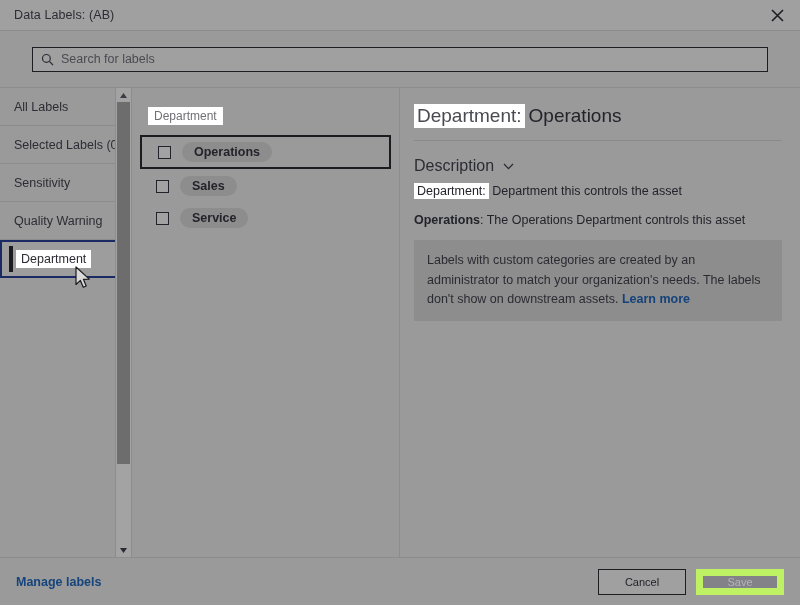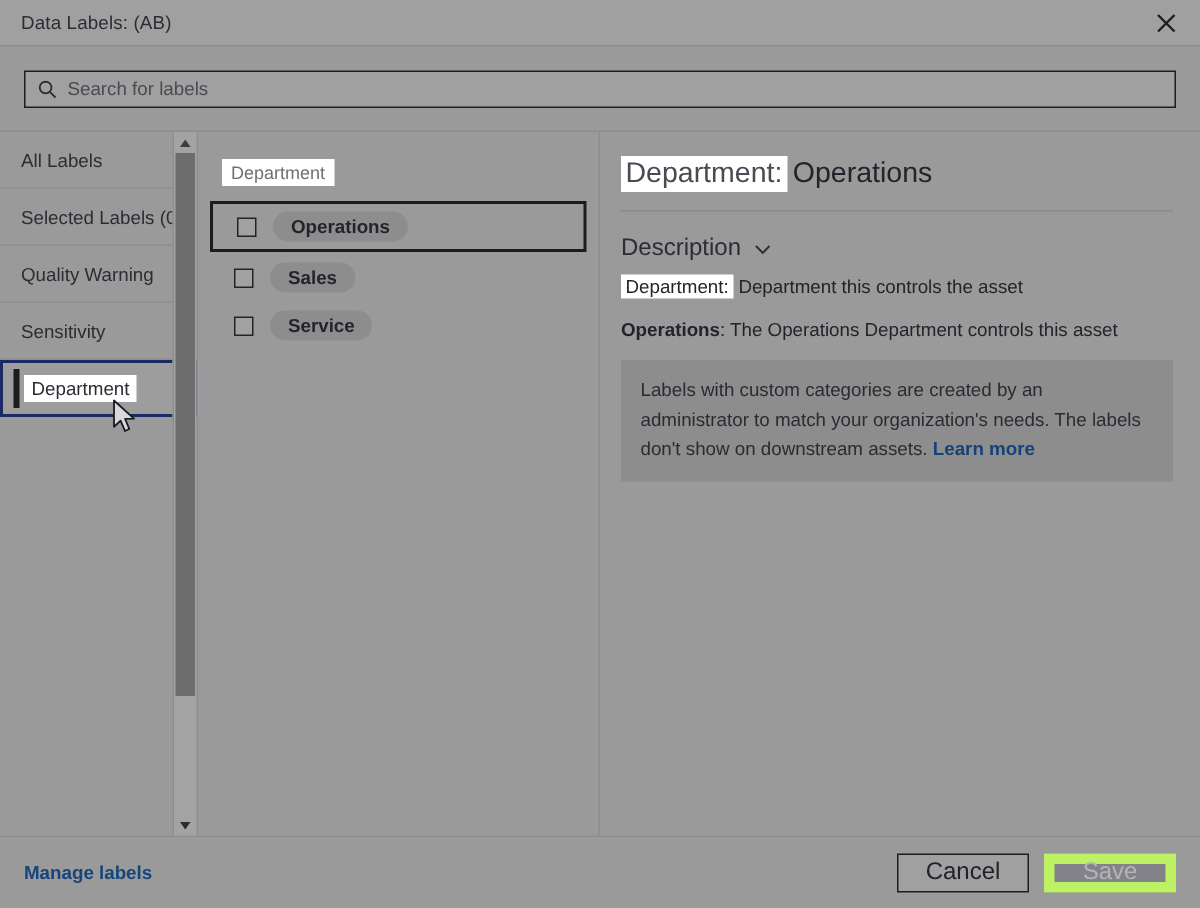--- a/index.html
+++ b/index.html
@@ -52,21 +52,21 @@
   }
   #close-btn svg { display: block; }
 
   
   #search-row {
     height: 56px;
     min-height: 56px;
     background: #9a9a9a;
     display: flex;
     align-items: center;
-    padding: 0 16px;
+    padding: 0 32px;
     box-sizing: border-box;
   }
   #search-box {
     flex: 1;
     height: 25px;
     background: #a0a0a0;
     border: 1px solid #1d1d22;
     display: flex;
     align-items: center;
     padding: 0 8px;
@@ -296,21 +296,21 @@
     color: #16447c;
     font-weight: 700;
     font-size: 12.5px;
     text-decoration: none;
     cursor: pointer;
   }
   #footer-spacer { flex: 1; }
   .btn {
     height: 26px;
     min-width: 88px;
-    font-size: 16px;
+    font-size: 11px;
     font-family: "Liberation Sans", sans-serif;
     display: flex;
     align-items: center;
     justify-content: center;
     box-sizing: border-box;
     cursor: pointer;
   }
   #cancel-btn {
     background: #a0a0a0;
     border: 1.5px solid #1d1d22;
@@ -362,24 +362,24 @@
 
     <div id="cat-col">
 
       <div class="cat-item">
         <span class="cat-label">All Labels</span>
       </div>
       <div class="cat-item">
         <span class="cat-label">Selected Labels (0)</span>
       </div>
       <div class="cat-item">
+        <span class="cat-label">Sensitivity</span>
+      </div>
+      <div class="cat-item">
         <span class="cat-label">Quality Warning</span>
-      </div>
-      <div class="cat-item">
-        <span class="cat-label">Sensitivity</span>
       </div>
       <div class="cat-item selected">
         <span class="sel-bar"></span>
         <span class="cat-label">Department</span>
       </div>
 
       <div id="cat-scrollbar">
         <div class="sb-arrow">
           <svg width="9" height="7" viewBox="0 0 9 7">
               <path d="M4.5,1 L8,6 L1,6 Z" fill="#3c3c44"></path>

